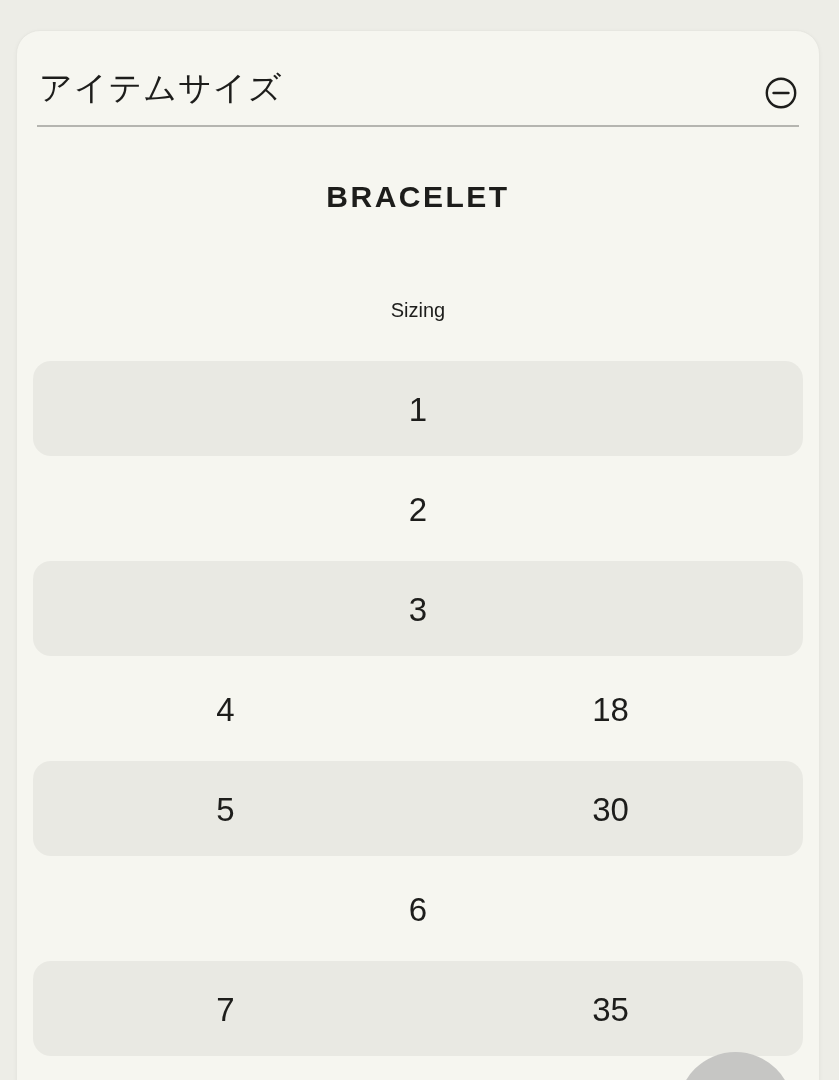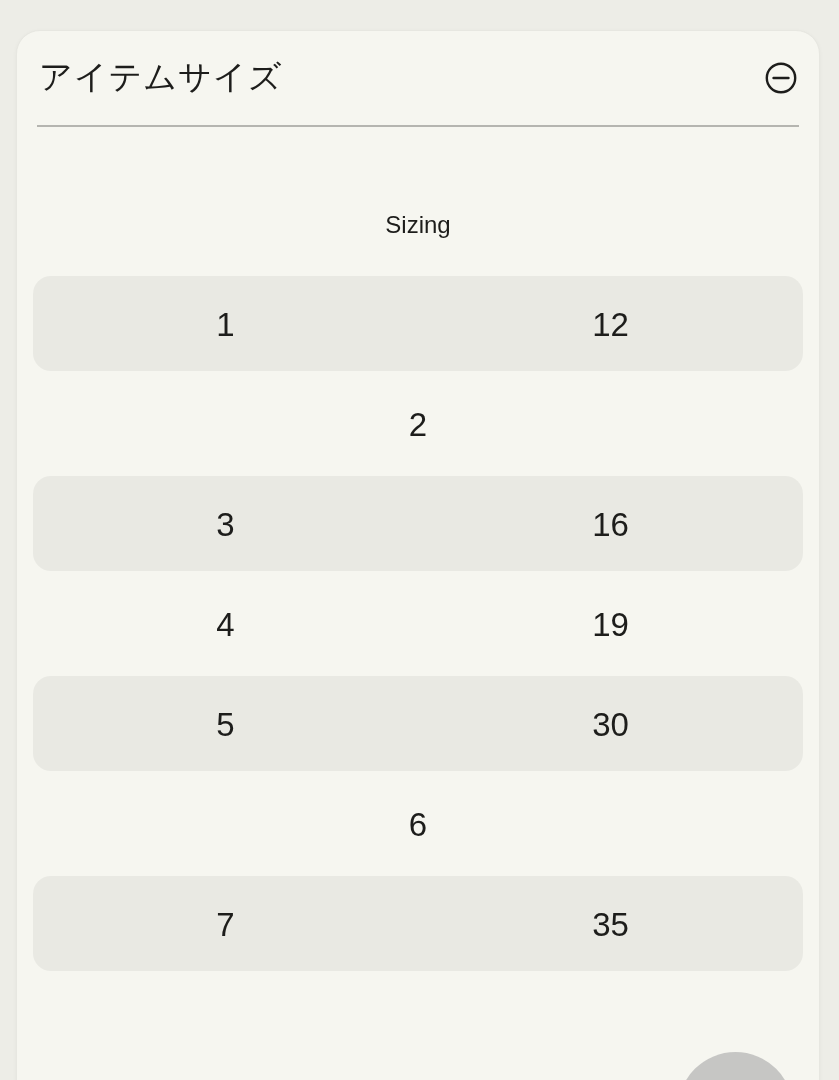--- a/index.html
+++ b/index.html
@@ -19,23 +19,23 @@
     background: #f6f6f0;
     border: 1px solid #e7e7e1;
     border-radius: 24px;
     box-shadow: 0 1px 4px rgba(0,0,0,0.04);
     overflow: hidden;
   }
 
   .card-header {
     height: 94px;
     display: flex;
-    align-items: center;
+    align-items: flex-end;
     justify-content: space-between;
-    padding: 0 20px 1px 22px;
+    padding: 0 20px 14px 22px;
   }
   .card-title {
     font-size: 33px;
     font-weight: 500;
     letter-spacing: 1px;
     color: #1d1d1b;
   }
   .collapse-btn {
     background: none;
     border: none;
@@ -85,21 +85,21 @@
     border-radius: 18px;
   }
   .t-cell {
     position: relative;
     flex: 1 1 50%;
     text-align: center;
     font-size: 33px;
     font-weight: 400;
     color: #1d1d1b;
   }
-  .header-row .t-cell { font-size: 24px; }
+  .header-row .t-cell { font-size: 20px; }
 
   .floating-circle {
     position: absolute;
     left: 678px; top: 1052px;
     width: 115px; height: 115px;
     border-radius: 50%;
     background: #c6c6c4;
     border: none;
     cursor: pointer;
   }
@@ -116,44 +116,43 @@
         <svg width="32" height="32" viewBox="0 0 32 32" fill="none">
           <circle cx="16" cy="16" r="14.2" stroke="currentColor" stroke-width="2.4"></circle>
           <line x1="8.5" y1="16" x2="23.5" y2="16" stroke="currentColor" stroke-width="2.4" stroke-linecap="round"></line>
         </svg>
       </span>
     </button>
   </div>
 
   <div class="divider"></div>
 
+  <h3 class="section-title">BRACELET</h3>
 
   <div class="size-table">
 
     <div class="t-row header-row">
       <div class="t-cell">Sizing</div>
     </div>
 
     <div class="t-row striped">
       <div class="t-cell">1</div>
-      <div class="t-cell">12</div>
     </div>
 
     <div class="t-row">
       <div class="t-cell">2</div>
     </div>
 
     <div class="t-row striped">
       <div class="t-cell">3</div>
-      <div class="t-cell">16</div>
     </div>
 
     <div class="t-row">
       <div class="t-cell">4</div>
-      <div class="t-cell">19</div>
+      <div class="t-cell">18</div>
     </div>
 
     <div class="t-row striped">
       <div class="t-cell">5</div>
       <div class="t-cell">30</div>
     </div>
 
     <div class="t-row">
       <div class="t-cell">6</div>
     </div>

